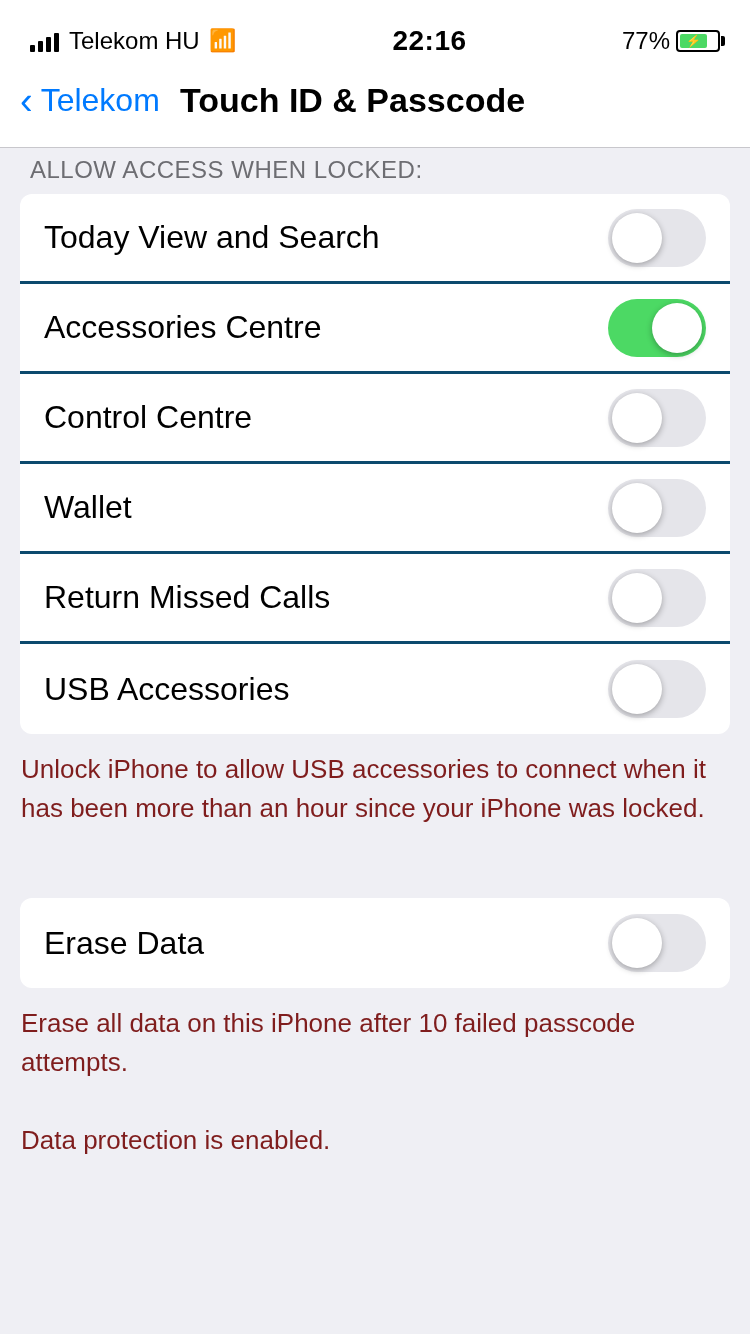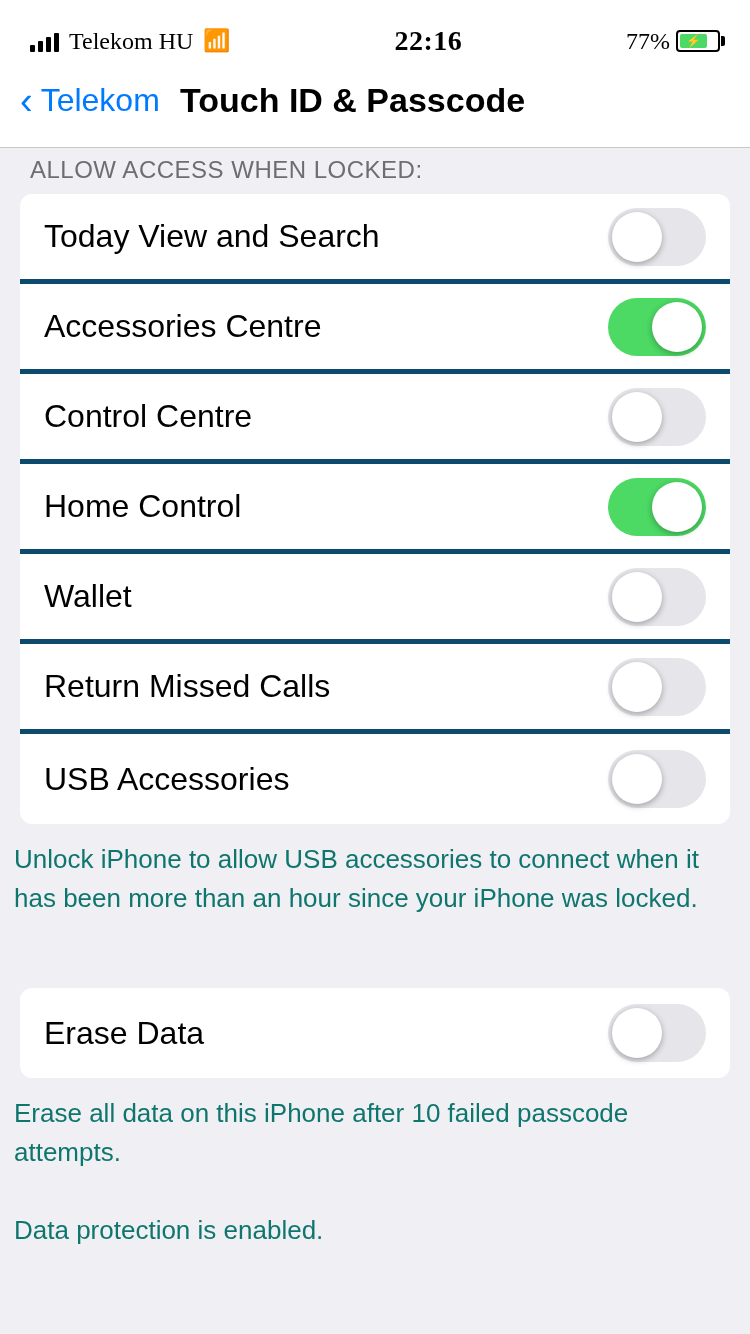--- a/index.html
+++ b/index.html
@@ -16,21 +16,20 @@
     }
 
     
     .status-bar {
       display: flex;
       align-items: center;
       justify-content: space-between;
       padding: 32px 30px 10px 30px;
       background: #fff;
       height: 60px;
-      font-family: Liberation Serif, serif;
     }
     .status-left {
       display: flex;
       align-items: center;
       gap: 10px;
       font-size: 24px;
       font-weight: 600;
     }
     .signal-bars {
       display: flex;
@@ -160,21 +159,21 @@
       margin: 0 20px;
       overflow: hidden;
     }
 
     .row {
       display: flex;
       align-items: center;
       justify-content: space-between;
       padding: 0 24px;
       height: 90px;
-      border-bottom: 5px solid #0c4a6e;
+      border-bottom: 3px solid #0c4a6e;
     }
     .row:last-child {
       border-bottom: none;
     }
     .row-label {
       font-size: 32px;
       color: #000;
     }
 
     
@@ -205,23 +204,23 @@
     }
     .toggle.off .toggle-knob {
       left: 4px;
     }
     .toggle.on .toggle-knob {
       left: 44px;
     }
 
     
     .description {
-      padding: 16px 30px 30px 14px;
+      padding: 16px 30px 30px 21px;
       font-size: 26px;
-      color: #0f766e;
+      color: #7f1d1d;
       line-height: 1.5;
     }
 
     
     .spacer {
       height: 40px;
     }
   </style>
 </head>
 <body>
@@ -275,26 +274,20 @@
           <div class="toggle-knob"></div>
         </div>
       </div>
       <div class="row">
         <span class="row-label">Control Centre</span>
         <div class="toggle off">
           <div class="toggle-knob"></div>
         </div>
       </div>
       <div class="row">
-        <span class="row-label">Home Control</span>
-        <div class="toggle on">
-          <div class="toggle-knob"></div>
-        </div>
-      </div>
-      <div class="row">
         <span class="row-label">Wallet</span>
         <div class="toggle off">
           <div class="toggle-knob"></div>
         </div>
       </div>
       <div class="row">
         <span class="row-label">Return Missed Calls</span>
         <div class="toggle off">
           <div class="toggle-knob"></div>
         </div>

